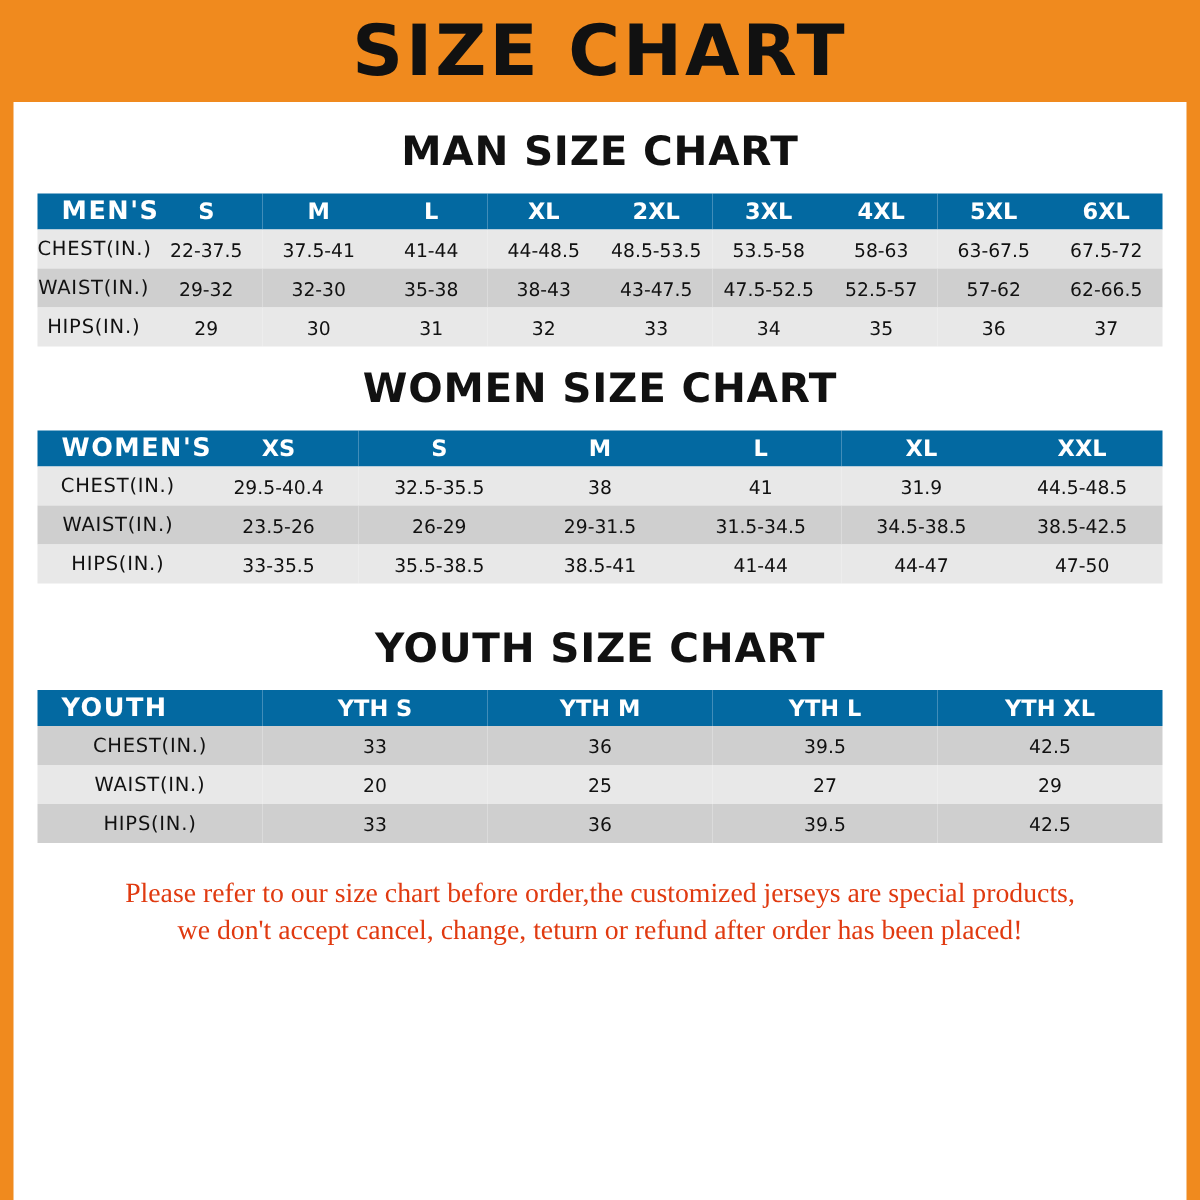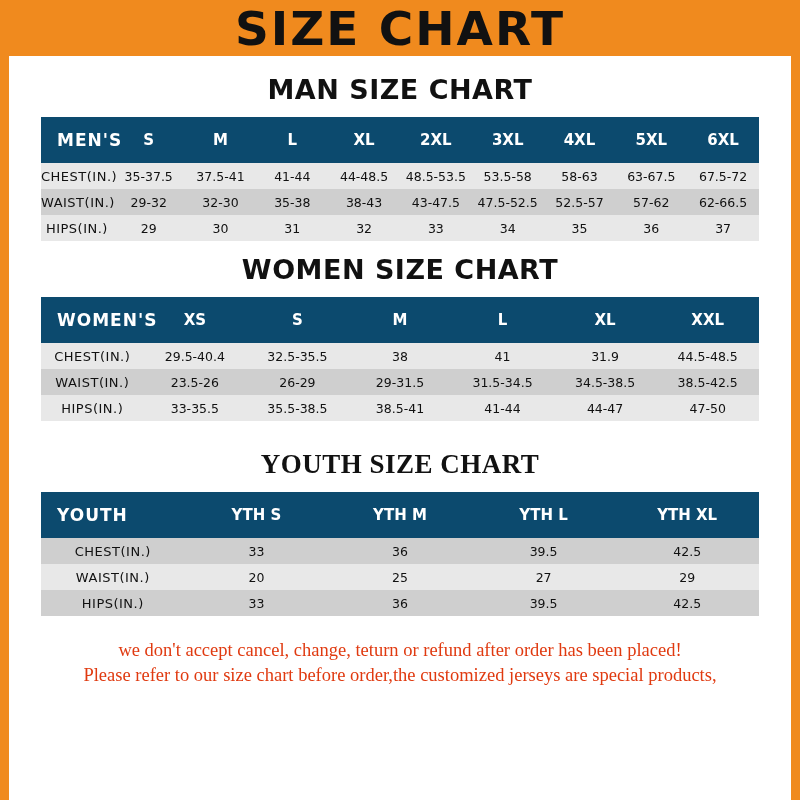--- a/index.html
+++ b/index.html
@@ -17,70 +17,70 @@
     position: relative;
     width: 800px;
     height: 800px;
     background: #ffffff;
     box-sizing: border-box;
     border-left: 9px solid #f08a1e;
     border-right: 9px solid #f08a1e;
   }
   .header-band {
     background: #f08a1e;
-    height: 56px;
+    height: 68px;
     display: flex;
     align-items: center;
     justify-content: center;
     margin: 0 -9px;
   }
   .header-title {
     font-family: "DejaVu Sans", sans-serif;
     font-weight: bold;
     font-size: 47px;
     letter-spacing: 2px;
     color: #111111;
     line-height: 1;
   }
   .content {
-    padding: 0 32px;
+    padding: 0 16px;
   }
   .section-title {
     text-align: center;
     font-family: "DejaVu Sans", sans-serif;
     font-weight: bold;
     font-size: 27px;
     color: #111111;
     letter-spacing: 0.5px;
   }
   .sec-man .section-title { margin: 18px 0 12px; }
   .sec-women .section-title { margin: 13px 0 12px; }
-  .sec-youth .section-title { margin: 28px 0 12px; font-family: Liberation Serif, serif; }
+  .sec-youth .section-title { margin: 28px 0 12px; }
 
   table.size-table {
     width: 100%;
     border-collapse: collapse;
     table-layout: fixed;
   }
   table.size-table th,
   table.size-table td {
     text-align: center;
     font-family: "DejaVu Sans", sans-serif;
     font-size: 12.5px;
     color: #111111;
     padding: 0;
     height: 26px;
     vertical-align: middle;
     white-space: nowrap;
   }
   table.size-table thead th {
-    background: #0c4a6e;
+    background: #0369a1;
     color: #ffffff;
     font-weight: bold;
-    height: 46px;
+    height: 24px;
     font-size: 15px;
   }
   table.size-table thead th.corner {
     text-align: left;
     padding-left: 16px;
     font-size: 17px;
     letter-spacing: 1px;
   }
   table.size-table tbody tr.light td { background: #e8e8e8; }
   table.size-table tbody tr.dark td { background: #cfcfcf; }
@@ -123,21 +123,21 @@
             <th>2XL</th>
             <th>3XL</th>
             <th>4XL</th>
             <th>5XL</th>
             <th>6XL</th>
           </tr>
         </thead>
         <tbody>
           <tr class="light">
             <td class="rowhead">CHEST(IN.)</td>
-            <td>35-37.5</td>
+            <td>22-37.5</td>
             <td>37.5-41</td>
             <td>41-44</td>
             <td>44-48.5</td>
             <td>48.5-53.5</td>
             <td>53.5-58</td>
             <td>58-63</td>
             <td>63-67.5</td>
             <td>67.5-72</td>
           </tr>
           <tr class="dark">
@@ -246,18 +246,18 @@
             <td>33</td>
             <td>36</td>
             <td>39.5</td>
             <td>42.5</td>
           </tr>
         </tbody>
       </table>
     </div>
 
     <div class="footer-note">
+      <div>Please refer to our size chart before order,the customized jerseys are special products,</div>
       <div>we don't accept cancel, change, teturn or refund after order has been placed!</div>
-      <div>Please refer to our size chart before order,the customized jerseys are special products,</div>
     </div>
 
   </div>
 </div>
 
 </body></html>

